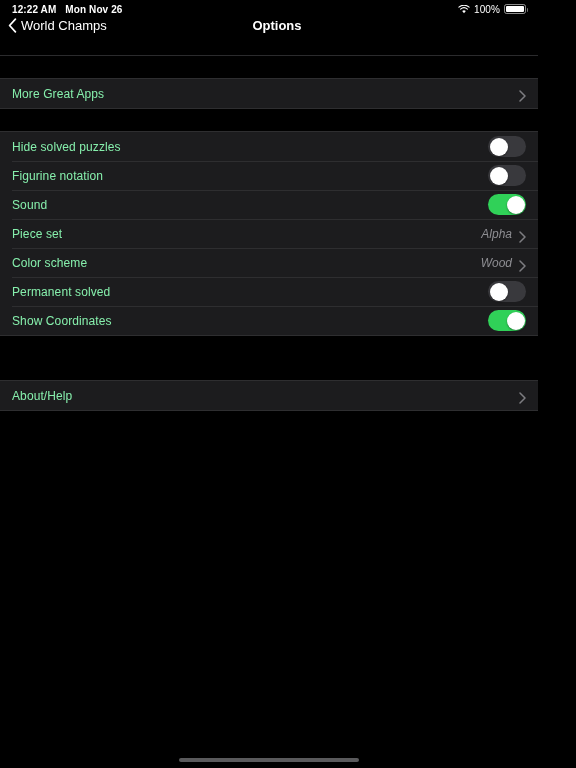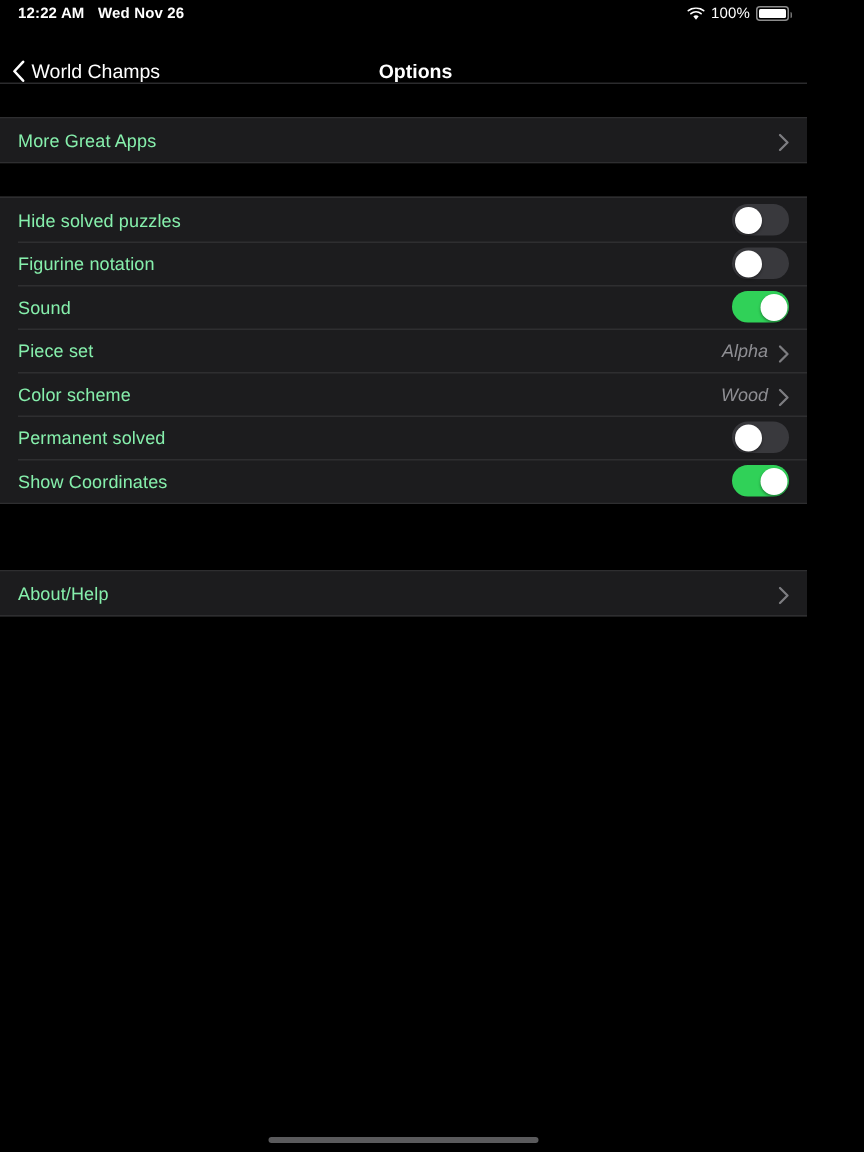--- a/index.html
+++ b/index.html
@@ -34,21 +34,21 @@
   .batt::after {
     content: ""; position: absolute; right: -3px; top: 3px;
     width: 1.5px; height: 4px; background: rgba(255,255,255,.45);
     border-radius: 0 1px 1px 0;
   }
   .batt i { display: block; height: 100%; background: #fff; border-radius: 1px; }
 
   
   .navbar {
     height: 38px; position: relative;
-    display: flex; align-items: flex-end;
+    display: flex; align-items: flex-start;
     border-bottom: 0.5px solid #2b2b2d;
     background: #000;
   }
   .nav-back {
     display: flex; align-items: center; gap: 4px;
     padding-left: 8px; color: #fff; font-size: 13px;
   }
   .chev-left { width: 9px; height: 15px; display: inline-block; }
   .nav-title {
     position: absolute; left: 16px; right: 0; text-align: center;
@@ -96,21 +96,21 @@
   }
 </style>
 </head>
 <body>
 
 <div class="screen">
 
   <div class="statusbar">
     <div class="sb-left">
       <span class="sb-time">12:22 AM</span>
-      <span class="sb-date">Wed Nov 26</span>
+      <span class="sb-date">Mon Nov 26</span>
     </div>
     <div class="sb-right">
       <span class="wifi-ico">
         <svg width="12" height="9" viewBox="0 0 12 9">
           <path d="M6 8.2 L4.2 5.9 a2.9 2.9 0 0 1 3.6 0 Z" fill="#fff"></path>
           <path d="M2.6 4.1 a5.2 5.2 0 0 1 6.8 0" stroke="#fff" stroke-width="1.1" fill="none" stroke-linecap="round"></path>
           <path d="M0.9 2.1 a7.8 7.8 0 0 1 10.2 0" stroke="#fff" stroke-width="1.1" fill="none" stroke-linecap="round"></path>
         </svg>
       </span>
       <span class="sb-pct">100%</span>

